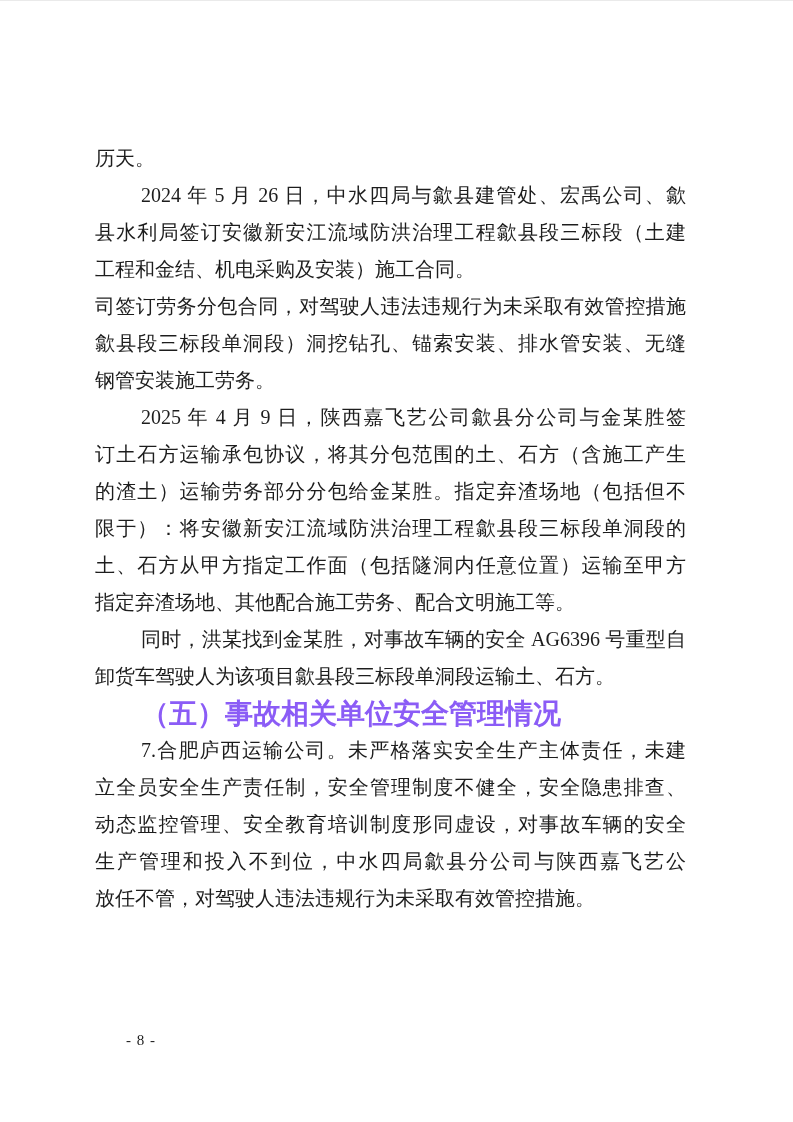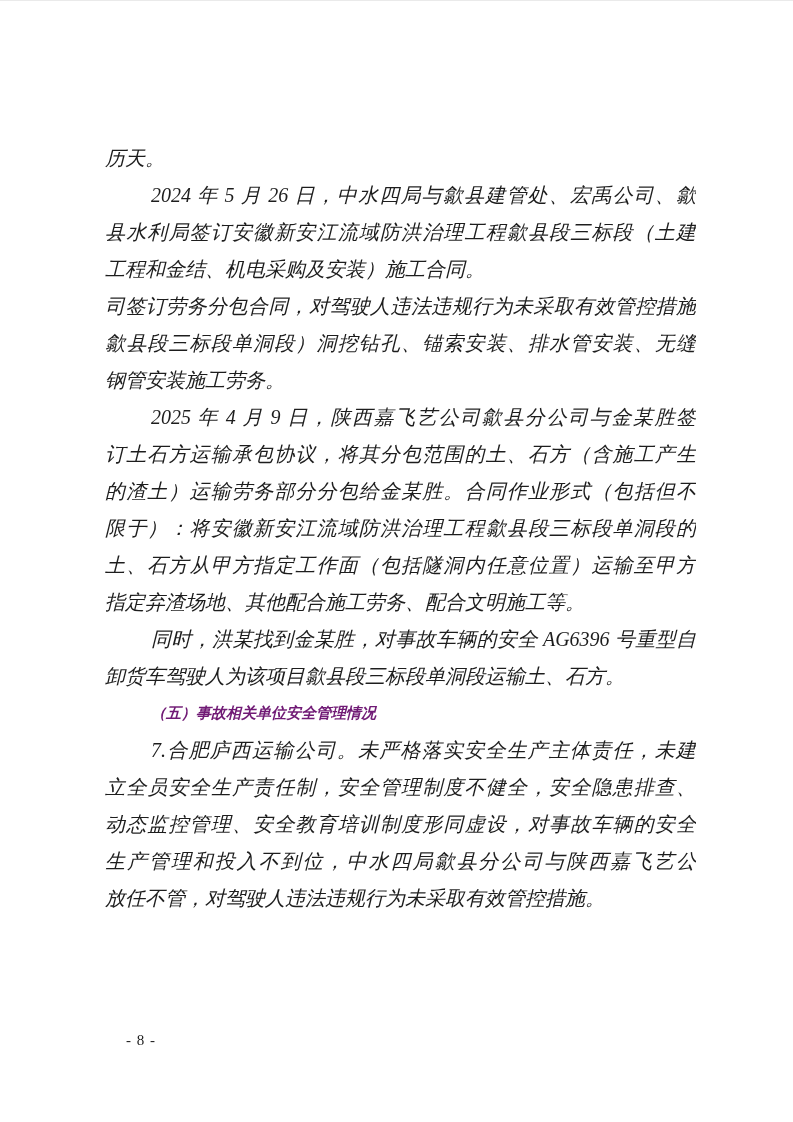--- a/index.html
+++ b/index.html
@@ -18,47 +18,46 @@
   .top-rule {
     position: absolute;
     top: 0;
     left: 0;
     width: 100%;
     height: 1px;
     background: #eaeaea;
   }
   .content {
     position: absolute;
-    left: 105px;
+    left: 95px;
     top: 140px;
     width: 591px;
     color: #1d1d1d;
     font-size: 20px;
-    font-style: italic;
   }
   .block { margin: 0; padding: 0; }
   .line {
     height: 37px;
     line-height: 37px;
     text-align: justify;
     text-align-last: justify;
     overflow: hidden;
     white-space: normal;
   }
   .line.last {
     text-align: left;
     text-align-last: left;
   }
   .line.indent {
     text-indent: 46px;
   }
   .block.heading .line {
     font-weight: 700;
-    color: #701a75;
-    font-size: 15px;
+    color: #8b5cf6;
+    font-size: 28px;
     text-align: right;
     text-align-last: left;
   }
   .page-footer {
     position: absolute;
     left: 126px;
     top: 1032px;
     font-size: 15px;
     color: #222222;
     font-family: "Liberation Serif", serif;
@@ -80,21 +79,21 @@
         <div class="line last">工程和金结、机电采购及安装）施工合同。</div>
       </div>
       <div class="block body">
         <div class="line">司签订劳务分包合同，对驾驶人违法违规行为未采取有效管控措施</div>
         <div class="line">歙县段三标段单洞段）洞挖钻孔、锚索安装、排水管安装、无缝</div>
         <div class="line last">钢管安装施工劳务。</div>
       </div>
       <div class="block body">
         <div class="line indent">2025 年 4 月 9 日，陕西嘉飞艺公司歙县分公司与金某胜签</div>
         <div class="line">订土石方运输承包协议，将其分包范围的土、石方（含施工产生</div>
-        <div class="line">的渣土）运输劳务部分分包给金某胜。合同作业形式（包括但不</div>
+        <div class="line">的渣土）运输劳务部分分包给金某胜。指定弃渣场地（包括但不</div>
         <div class="line">限于）：将安徽新安江流域防洪治理工程歙县段三标段单洞段的</div>
         <div class="line">土、石方从甲方指定工作面（包括隧洞内任意位置）运输至甲方</div>
         <div class="line last">指定弃渣场地、其他配合施工劳务、配合文明施工等。</div>
       </div>
       <div class="block body">
         <div class="line indent">同时，洪某找到金某胜，对事故车辆的安全 AG6396 号重型自</div>
         <div class="line last">卸货车驾驶人为该项目歙县段三标段单洞段运输土、石方。</div>
       </div>
       <div class="block heading">
         <div class="line indent last">（五）事故相关单位安全管理情况</div>

